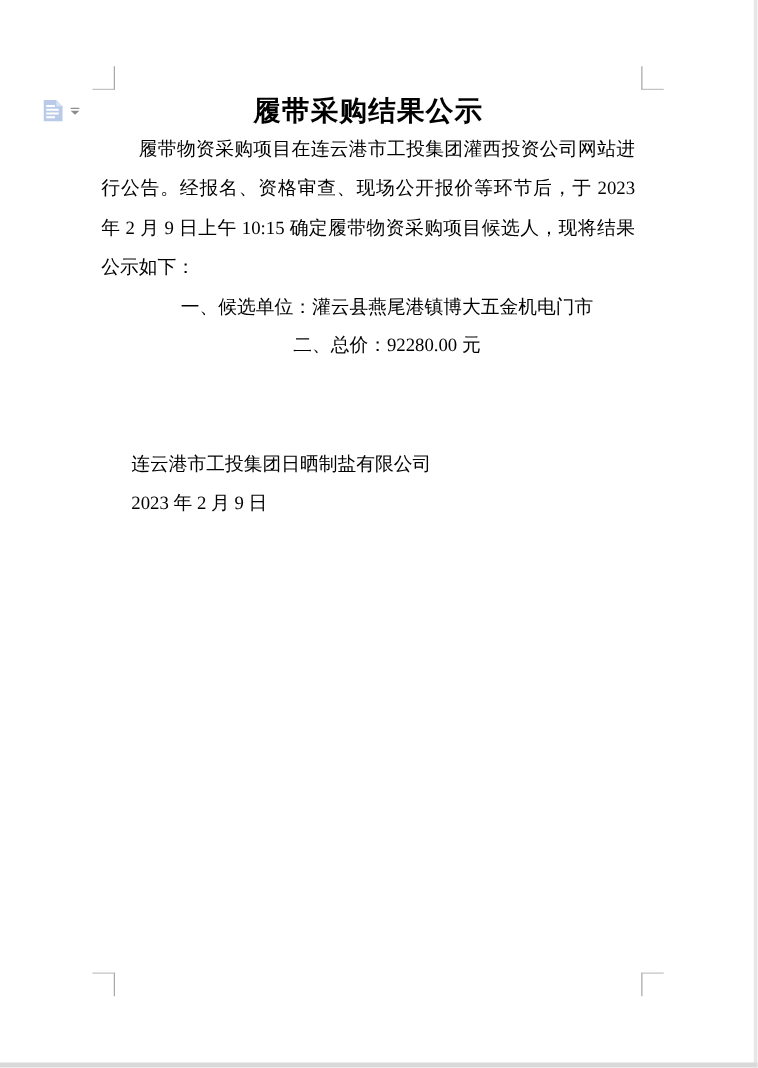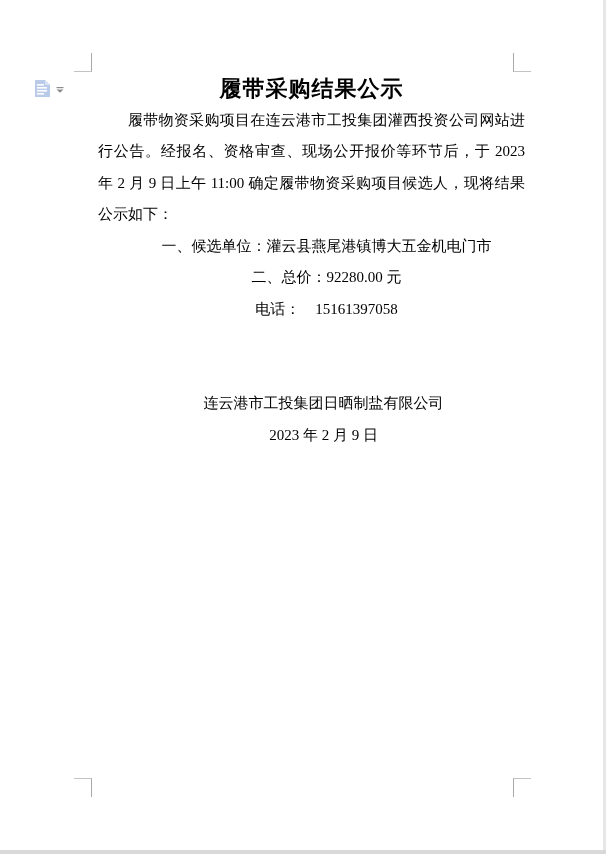--- a/index.html
+++ b/index.html
@@ -48,21 +48,21 @@
     display: flex;
     align-items: center;
     cursor: pointer;
   }
   .paste-btn .doc-icon { width: 17px; height: 20px; display: block; }
   .paste-btn .drop { margin-left: 5px; display: block; }
 
   
   .content {
     position: absolute;
-    left: 98px;
+    left: 81px;
     top: 73px;
     width: 427px;
   }
   .doc-title {
     margin: 0;
     font-size: 22px;
     font-weight: bold;
     line-height: 31.5px;
     text-align: center;
     letter-spacing: 1px;
@@ -75,21 +75,20 @@
     white-space: pre-wrap;
     text-align: center;
   }
   .para.just {
     text-align: justify;
     text-justify: inter-ideograph;
   }
   .signature {
     margin-top: 63px; 
     padding-left: 24px;
-    text-align: center;
   }
   .signature .sig-line {
     margin: 0;
     font-size: 15px;
     line-height: 31.5px;
     text-indent: 0;
     white-space: pre-wrap;
   }
 </style>
 </head>
@@ -118,22 +117,21 @@
     <svg width="8" height="6" viewBox="0 0 8 6" xmlns="http://www.w3.org/2000/svg">
       <rect x="0.5" y="0" width="7" height="1.2" fill="#8c8c8c"></rect>
       <path d="M0.5 2.5 h7 l-3.5 3.2 z" fill="#8c8c8c"></path>
     </svg>
   </span>
 </div>
 
 <div class="content">
   <h1 class="doc-title">履带采购结果公示</h1>
 
-  <p class="para just">履带物资采购项目在连云港市工投集团灌西投资公司网站进行公告。经报名、资格审查、现场公开报价等环节后，于 2023 年 2 月 9 日上午 11:00 确定履带物资采购项目候选人，现将结果公示如下：</p>
+  <p class="para just">履带物资采购项目在连云港市工投集团灌西投资公司网站进行公告。经报名、资格审查、现场公开报价等环节后，于 2023 年 2 月 9 日上午 10:15 确定履带物资采购项目候选人，现将结果公示如下：</p>
   <p class="para">一、候选单位：灌云县燕尾港镇博大五金机电门市</p>
   <p class="para">二、总价：92280.00 元</p>
-  <p class="para">电话：　15161397058</p>
 
   <div class="signature">
     <p class="sig-line">连云港市工投集团日晒制盐有限公司</p>
     <p class="sig-line">2023 年 2 月 9 日</p>
   </div>
 </div>
 
 </body></html>

